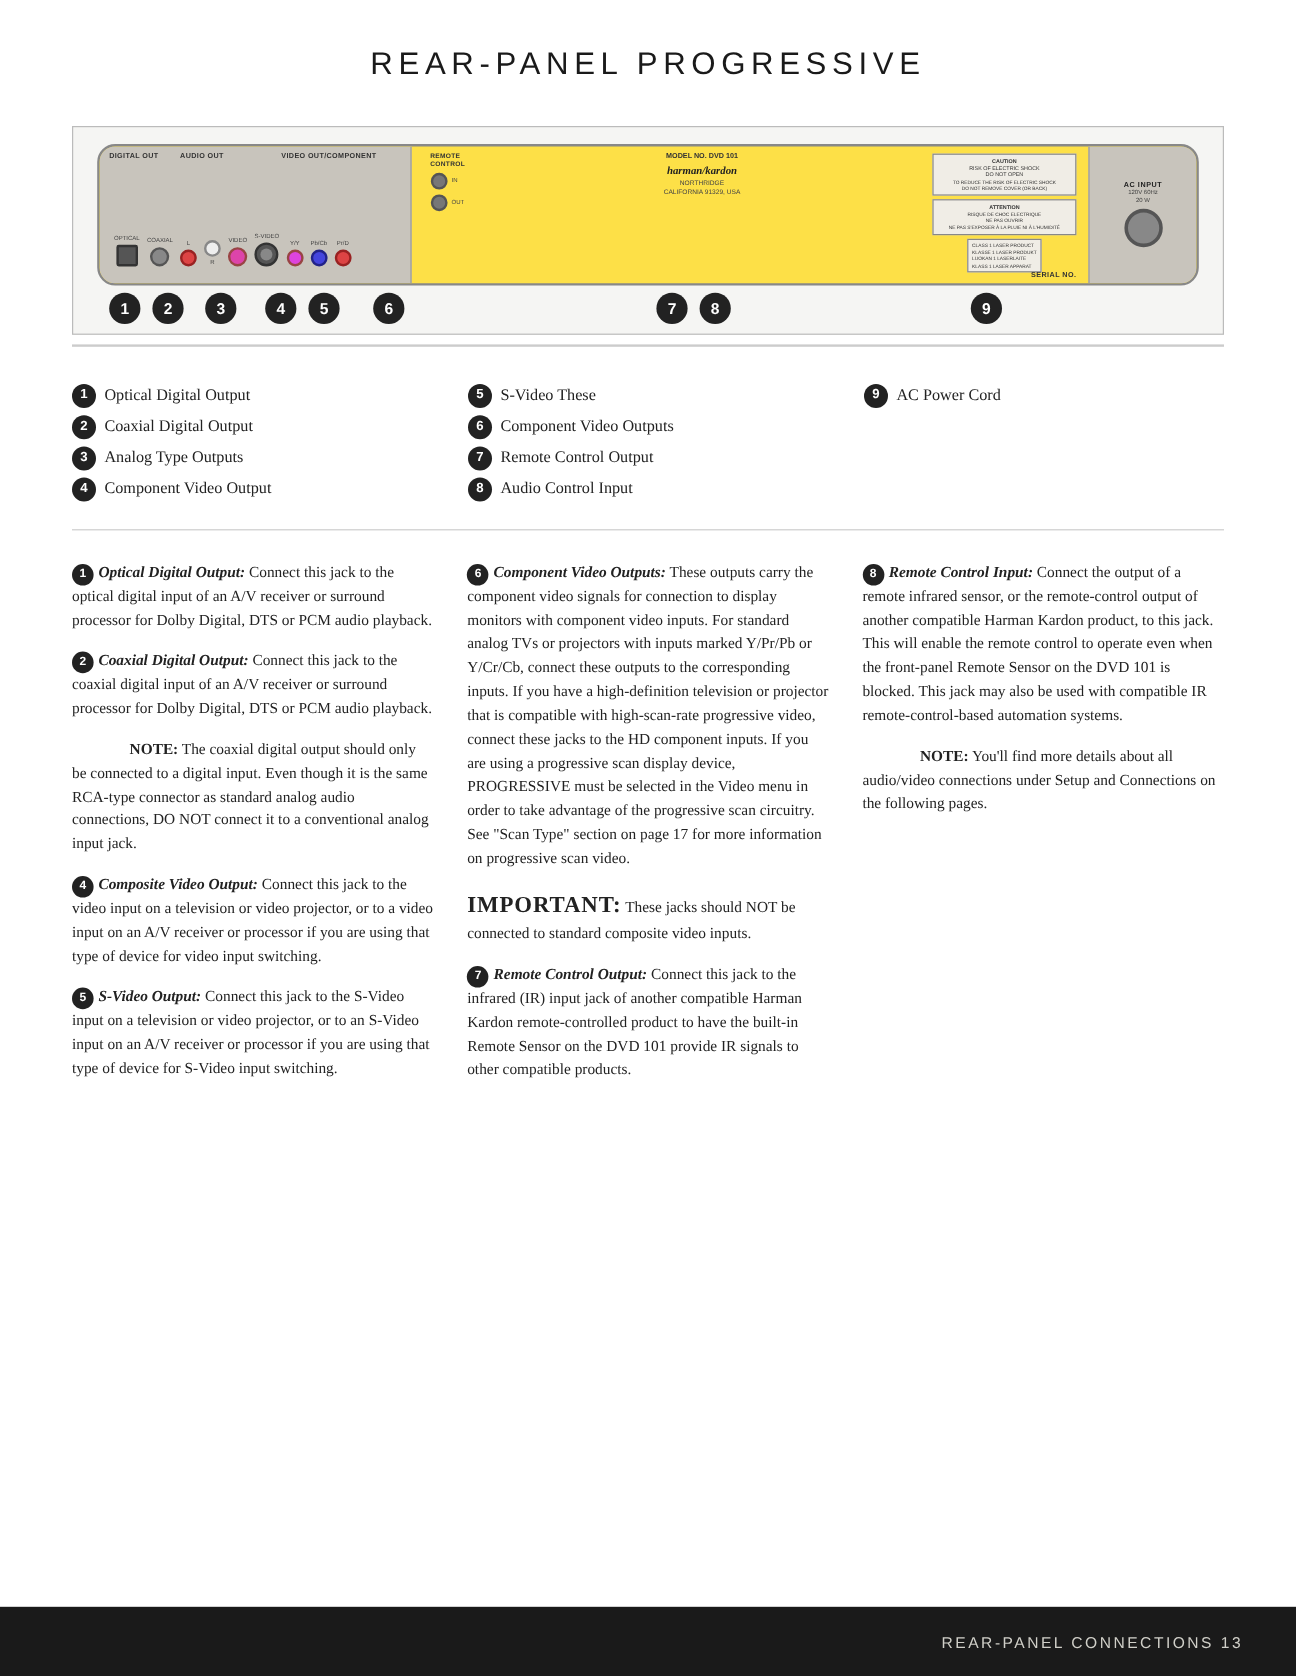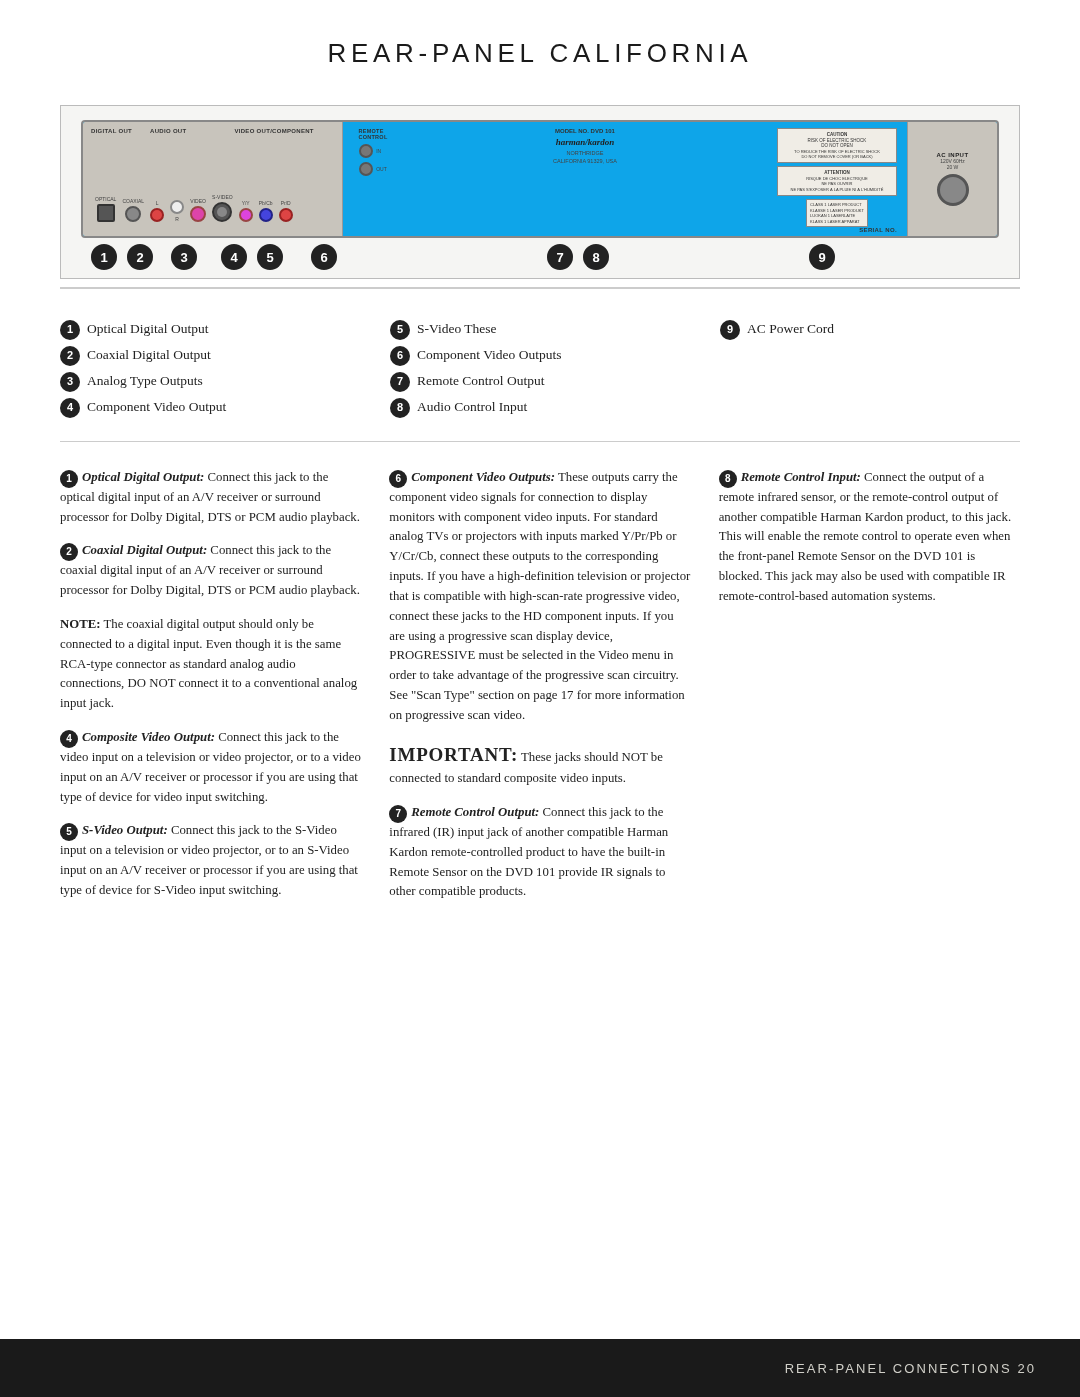--- a/index.html
+++ b/index.html
@@ -27,23 +27,23 @@
     .device-section {
       margin: 18px 60px 0 60px;
       border: 1.5px solid #bbb;
       background: #f5f5f3;
       padding: 14px 20px 8px 20px;
       position: relative;
       min-height: 170px;
     }
 
     .device-panel {
-      background: #0ea5e9;
+      background: #fde047;
       border: 2px solid #888;
-      border-radius: 4px;
+      border-radius: 15px;
       height: 118px;
       position: relative;
       display: flex;
       align-items: stretch;
       overflow: hidden;
     }
 
     .callout-number {
       display: inline-flex;
       align-items: center;
@@ -112,20 +112,21 @@
 
     .desc-block .label {
       font-weight: bold;
       font-style: italic;
       font-size: 12.8px;
     }
 
     .note-label {
       font-weight: bold;
       font-size: 12.8px;
+      margin-left: 48px;
     }
 
     .important-label {
       font-weight: bold;
       font-size: 19px;
       text-transform: uppercase;
       letter-spacing: 0.04em;
     }
 
     
@@ -204,21 +205,21 @@
     }
     .divider-line {
       height: 1.5px;
       background: #ccc;
       margin: 8px 60px;
     }
   </style>
 </head>
 <body>
 
-<h1 class="page-header">REAR-PANEL CALIFORNIA</h1>
+<h1 class="page-header">REAR-PANEL PROGRESSIVE</h1>
 
 <div class="device-section">
   <div class="device-panel">
 
     <div class="panel-left">
       <div class="panel-labels-top">
         <span>DIGITAL OUT</span>
         <span>AUDIO OUT</span>
         <span style="margin-left:30px;">VIDEO OUT/COMPONENT</span>
       </div>
@@ -419,18 +420,21 @@
     </div>
     <div class="desc-block">
       <span class="legend-bullet" style="display:inline-flex;vertical-align:middle;width:18px;height:18px;font-size:10px;border-radius:50%;background:#222;color:#fff;align-items:center;justify-content:center;margin-right:4px;">7</span><span class="label">Remote Control Output:</span> Connect this jack to the infrared (IR) input jack of another compatible Harman Kardon remote-controlled product to have the built-in Remote Sensor on the DVD 101 provide IR signals to other compatible products.
     </div>
   </div>
 
   <div class="desc-col">
     <div class="desc-block">
       <span class="legend-bullet" style="display:inline-flex;vertical-align:middle;width:18px;height:18px;font-size:10px;border-radius:50%;background:#222;color:#fff;align-items:center;justify-content:center;margin-right:4px;">8</span><span class="label">Remote Control Input:</span> Connect the output of a remote infrared sensor, or the remote-control output of another compatible Harman Kardon product, to this jack. This will enable the remote control to operate even when the front-panel Remote Sensor on the DVD 101 is blocked. This jack may also be used with compatible IR remote-control-based automation systems.
     </div>
+    <div class="desc-block">
+      <span class="note-label">NOTE:</span> You'll find more details about all audio/video connections under Setup and Connections on the following pages.
+    </div>
   </div>
 </div>
 
 <div class="page-footer">
-  <span class="page-footer-text">REAR-PANEL CONNECTIONS   20</span>
+  <span class="page-footer-text">REAR-PANEL CONNECTIONS   13</span>
 </div>
 
 </body></html>

